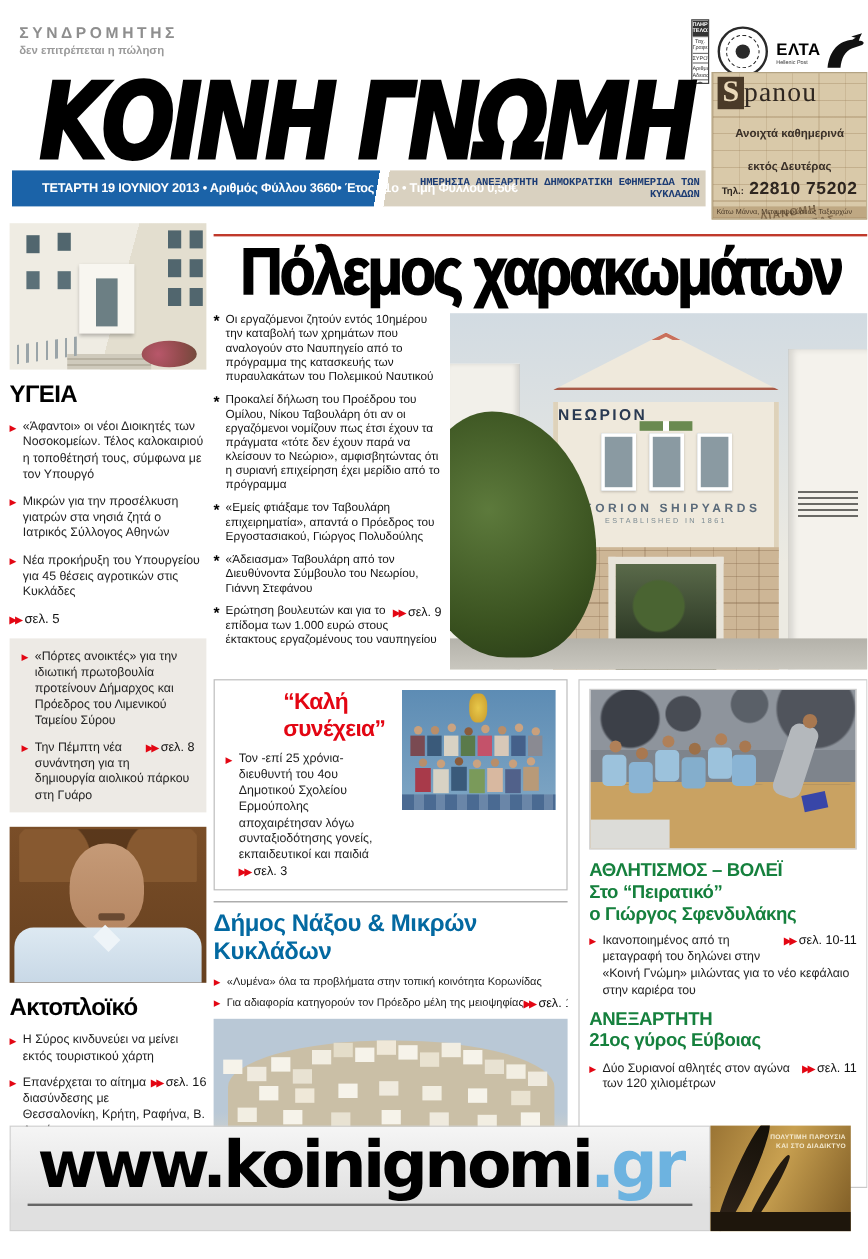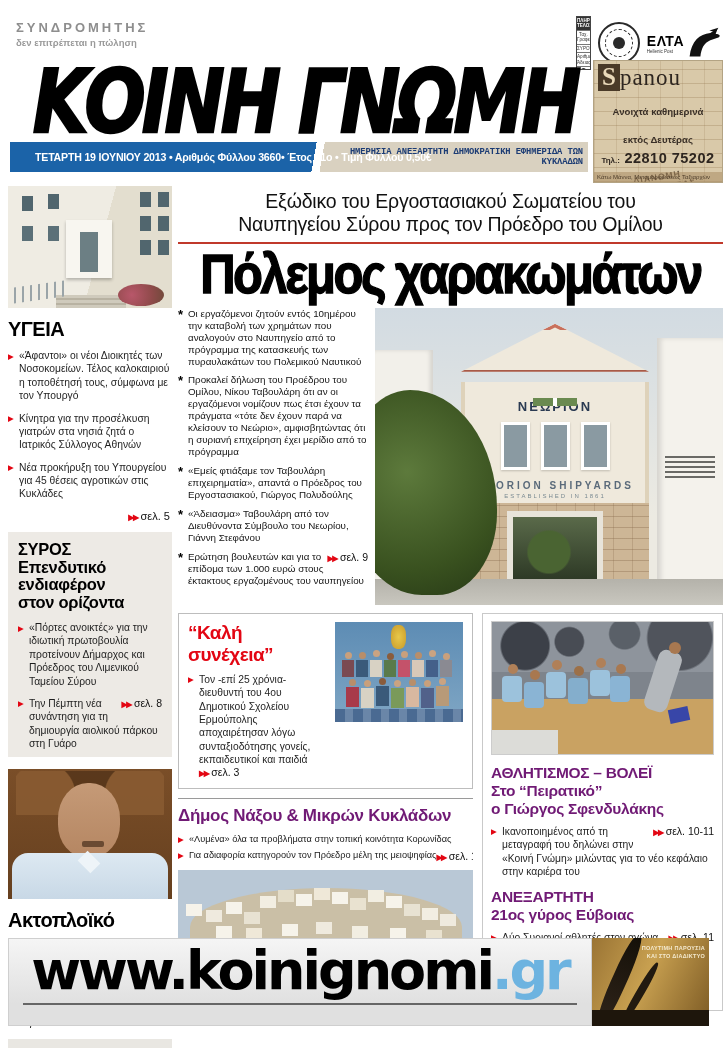--- a/index.html
+++ b/index.html
@@ -54,21 +54,21 @@
 
   
   .sec-title { font-size:20px; font-weight:bold; color:#000; margin:10px 0 8px; letter-spacing:-0.5px; }
   .item { position:relative; padding-left:11px; font-size:10.3px; line-height:1.3; color:#1e1e1e; margin-bottom:9px; }
   .mk { position:absolute; left:0; top:2.5px; color:#e30613; font-size:7.5px; }
   .star-item { position:relative; padding-left:10px; font-size:9.8px; line-height:1.22; margin-bottom:7px; color:#141414; }
   .star { position:absolute; left:0; top:0; font-size:13px; font-weight:bold; color:#000; line-height:1; }
   .iref { float:right; font-size:10.5px; color:#111; white-space:nowrap; }
   .iref-inline { font-size:10.5px; color:#111; white-space:nowrap; }
   .arr { color:#e30613; font-size:8px; letter-spacing:-1.5px; font-weight:bold; margin-right:3px; }
-  .ref-line { text-align:right; font-size:11px; color:#111; margin:1px 2px 10px 0; }
+  .ref-line { font-size:11px; color:#111; margin:1px 2px 10px 0; }
 
   
   .col-left { position:absolute; left:8px; top:186px; width:164px; }
   .photo-hospital { position:relative; width:164px; height:122px; overflow:hidden;
       background:linear-gradient(105deg,#efece3 0 55%,#e3decf 55% 100%); }
   .h-windows { position:absolute; left:14px; top:10px; width:11px; height:15px; background:#51666e;
       box-shadow:26px -2px #51666e,118px -4px #51666e,136px -4px #51666e,118px 20px #51666e,
                  136px 20px #51666e,118px 44px #51666e,136px 44px #51666e,0 30px #5b7078,26px 30px #5b7078; }
   .h-portico { position:absolute; left:58px; top:34px; width:46px; height:58px; background:#f8f6f0;
       box-shadow:0 2px 3px rgba(0,0,0,.25); }
@@ -115,59 +115,59 @@
   .nb-balcony { position:absolute; right:8px; top:118px; width:50px; height:22px;
       background:repeating-linear-gradient(0deg,#6a6a66 0 2px,transparent 2px 5px); }
   .nb-main { position:absolute; left:86px; right:74px; top:16px; bottom:0; }
   .nb-ped { position:relative; height:46px; background:#efe9dc; clip-path:polygon(50% 0,100% 100%,0 100%);
       border-bottom:2px solid #a85a48; }
   .nb-ped::before { content:""; position:absolute; left:0; top:0; right:0; height:100%;
       background:linear-gradient(#c9705c 0 6px,transparent 6px); clip-path:polygon(50% 0,100% 100%,96% 100%,50% 8%,4% 100%,0 100%); }
   .nb-logo { position:absolute; left:50%; top:16px; transform:translateX(-50%); width:44px; height:8px;
       background:linear-gradient(90deg,#6a8a50 0 45%,#fff 45% 55%,#6a8a50 55%); }
   .nb-face { position:relative; background:#efe9dc; height:130px; border-left:4px solid #ded2ba; border-right:4px solid #ded2ba; }
-  .nb-sign-gr { text-align:center; font-size:13px; font-weight:bold; letter-spacing:2px; color:#2a3a52; padding-top:17px; }
+  .nb-sign-gr { font-size:13px; font-weight:bold; letter-spacing:2px; color:#2a3a52; padding-top:3px; }
   .nb-windows { display:flex; justify-content:center; gap:11px; margin-top:8px; }
   .nb-win { width:23px; height:42px; background:#8a9aa2; border:3px solid #fff; box-shadow:0 1px 2px rgba(0,0,0,.2); }
   .nb-sign-en { text-align:center; font-size:10px; font-weight:bold; letter-spacing:3px; color:#5a6a7a; margin-top:10px; }
   .nb-estab { text-align:center; font-size:6px; letter-spacing:2px; color:#7a8a92; margin-top:2px; }
   .nb-stone { position:absolute; left:0; right:0; bottom:0; height:102px; background:#cdb696;
       background-image:repeating-linear-gradient(0deg,rgba(130,100,70,.35) 0 1px,transparent 1px 11px),
                        repeating-linear-gradient(90deg,rgba(130,100,70,.25) 0 1px,transparent 1px 19px); }
   .nb-arch { position:absolute; left:50%; bottom:0; transform:translateX(-50%); width:84px; height:88px;
       background:linear-gradient(#5a6a4a,#2e3a26 70%); border:6px solid #e8e4da; border-bottom:none; }
   .nb-arch::before { content:""; position:absolute; left:8px; top:10px; width:56px; height:50px; border-radius:50%;
       background:radial-gradient(circle,#4a6432 0 55%,transparent 60%); }
   .nb-ground { position:absolute; left:0; right:0; bottom:0; height:26px; background:linear-gradient(#b4b2aa,#c9c7bf); }
   .nb-tree { position:absolute; left:-28px; bottom:10px; width:150px; height:205px; border-radius:42% 58% 40% 50%;
       background:radial-gradient(circle at 40% 40%,#5d7a3c,#39511f 65%,#263816); }
 
   .lower-row { display:flex; gap:9px; margin-top:8px; }
   .mid-left { width:295px; flex:0 0 auto; }
 
   .kali-box { border:1px solid #bdbdbd; padding:8px 9px; display:flex; gap:9px; background:#fff; }
   .kali-left { flex:1; }
-  .kali-title { color:#e30613; font-size:19px; font-weight:bold; margin-bottom:7px; letter-spacing:-0.5px; }
+  .kali-title { color:#e30613; font-size:19px; font-weight:bold; margin-bottom:7px; letter-spacing:-0.5px;margin-left:48px; }
   .photo-class { width:128px; height:100px; flex:0 0 auto; position:relative; overflow:hidden;
       background:linear-gradient(#5d8cb4,#7fa6c4); }
   .c-emblem { position:absolute; left:56px; top:3px; width:15px; height:24px; border-radius:40%;
       background:radial-gradient(#e8c84a,#c89a2a); }
   .c-heads1 { position:absolute; left:10px; top:30px; width:7px; height:7px; border-radius:50%; background:#c9a07c;
       box-shadow:14px 0 #b88e6a,28px -2px #caa381,42px 1px #8a5c3c,56px -1px #c9a07c,70px 0 #b88e6a,84px -2px #caa381,98px 1px #c9a07c; }
   .c-bodies1 { position:absolute; left:7px; top:38px; width:12px; height:17px; background:#7a4a52;
       box-shadow:14px 0 #3a5a7a,28px 0 #d8d2c4,42px 0 #5a7a4a,56px 0 #c4526a,70px 0 #d8c8b8,84px 0 #44608a,98px 0 #8a8a92; }
   .c-heads2 { position:absolute; left:14px; top:57px; width:7px; height:7px; border-radius:50%; background:#b88e6a;
       box-shadow:15px 1px #c9a07c,30px -1px #8a5c3c,45px 1px #caa381,60px 0 #b88e6a,75px 1px #c9a07c,90px -1px #caa381; }
   .c-bodies2 { position:absolute; left:11px; top:65px; width:13px; height:20px; background:#a83a4a;
       box-shadow:15px 1px #d8d2c4,30px -1px #3a5a7a,45px 1px #7a9a5a,60px 0 #d8b8a0,75px 1px #51618a,90px -1px #b89a78; }
   .c-legs { position:absolute; left:0; right:0; bottom:0; height:13px;
       background:repeating-linear-gradient(90deg,#4a6a92 0 10px,#6a86a8 10px 18px); }
 
   .hr-div { border-top:1px solid #9a9a9a; margin:9px 0 7px; }
-  .naxos-title { font-size:17px; font-weight:bold; margin-bottom:7px; letter-spacing:-0.3px; color:#701a75; }
+  .naxos-title { font-size:20px; font-weight:bold; margin-bottom:7px; letter-spacing:-0.3px; color:#0369a1; }
   .naxos-item { position:relative; padding-left:11px; font-size:9.2px; line-height:1.35; margin-bottom:4px;
       display:flex; white-space:nowrap; overflow:hidden; }
   .naxos-item .mk { top:2px; }
   .naxos-item .gap { flex:1; }
 
   .photo-naxos { position:relative; width:295px; height:141px; overflow:hidden; margin-top:6px;
       background:linear-gradient(#b9c8d6 0 55%,#d9d5c6 80%); }
   .n-hill { position:absolute; left:12px; top:18px; width:272px; height:78px; background:#cabfa6; border-radius:50% 50% 0 0; }
   .n-town { position:absolute; left:8px; top:34px; width:16px; height:12px; background:#f6f3ea;
       box-shadow:20px 6px #efeade,40px -2px #f6f3ea,58px 8px #e8e2d2,74px -8px #f2eee2,92px -14px #e4ddc9,
@@ -193,21 +193,21 @@
   .v-heads { position:absolute; left:16px; top:42px; width:10px; height:10px; border-radius:50%; background:#b08058;
       box-shadow:22px 6px #a87850,44px -4px #b08058,66px 2px #9c7048,88px -6px #b08058,108px 0 #a87850; }
   .v-jerseys { position:absolute; left:10px; top:54px; width:20px; height:26px; border-radius:4px; background:#9cc2dc;
       box-shadow:22px 6px #8ab4d4,44px -4px #9cc2dc,66px 2px #84aecc,88px -6px #9cc2dc,108px 0 #8ab4d4; }
   .v-coach { position:absolute; right:38px; top:28px; width:24px; height:62px; background:#b4b8bc;
       transform:rotate(18deg); border-radius:8px; }
   .v-coach-head { position:absolute; right:32px; top:20px; width:12px; height:12px; border-radius:50%; background:#a87850; }
   .v-folder { position:absolute; right:24px; top:86px; width:20px; height:14px; background:#3846a8; transform:rotate(-12deg); }
   .v-bench { position:absolute; left:0; bottom:0; width:66px; height:24px; background:#dcdcd8; }
   .sports-title { font-size:15.5px; font-weight:bold; line-height:1.18; white-space:pre-line;
-      margin:9px 0 6px; letter-spacing:-0.3px; color:#701a75; }
+      margin:9px 0 6px; letter-spacing:-0.3px; color:#15803d; }
   .sports-text { position:relative; padding-left:11px; font-size:10.3px; line-height:1.32; color:#1e1e1e; margin-bottom:8px; }
 
   
   .footer { position:absolute; left:8px; top:938px; width:707px; height:88px; }
   .f-left { position:absolute; left:0; top:0; width:584px; height:88px;
       background:linear-gradient(#f5f5f5,#e0e0e0 75%); border:1px solid #cfcfcf; box-sizing:border-box; }
   .f-url { text-align:center; margin-top:2px; line-height:60px; white-space:nowrap; }
   .f-url-inner { display:inline-block; border-bottom:2px solid #666; padding:0 8px 2px;
       font-size:54px; font-weight:bold; letter-spacing:-3px; color:#000; font-family:"DejaVu Sans",sans-serif; }
   .f-tld { color:#6db3e0; }
@@ -280,50 +280,44 @@
       <div class="h-portico">
           <div class="h-door"></div>
         </div>
       <div class="h-steps"></div>
       <div class="h-rail"></div>
       <div class="h-flowers"></div>
     </div>
 
     <div class="sec-title">ΥΓΕΙΑ</div>
     <div class="item"><span class="mk">▶</span><span>«Άφαντοι» οι νέοι Διοικητές των Νοσοκομείων. Τέλος καλοκαιριού η τοποθέτησή τους, σύμφωνα με τον Υπουργό</span></div>
-    <div class="item"><span class="mk">▶</span><span>Κίνητρα για την προσέλκυση γιατρών στα νησιά ζητά ο Ιατρικός Σύλλογος Αθηνών</span></div>
+    <div class="item"><span class="mk">▶</span><span>Μικρών για την προσέλκυση γιατρών στα νησιά ζητά ο Ιατρικός Σύλλογος Αθηνών</span></div>
     <div class="item"><span class="mk">▶</span><span>Νέα προκήρυξη του Υπουργείου για 45 θέσεις αγροτικών στις Κυκλάδες</span></div>
     <div class="ref-line"><span class="arr">▶▶</span><span>σελ. 5</span></div>
 
     <div class="syros-box">
-      <div class="syros-title">ΣΥΡΟΣ
-Επενδυτικό
-ενδιαφέρον
-στον ορίζοντα</div>
       <div class="item"><span class="mk">▶</span><span>«Πόρτες ανοικτές» για την ιδιωτική πρωτοβουλία προτείνουν Δήμαρχος και Πρόεδρος του Λιμενικού Ταμείου Σύρου</span></div>
       <div class="item" style="margin-bottom:0"><span class="mk">▶</span><span class="iref"><span class="arr">▶▶</span><span>σελ. 8</span></span><span>Την Πέμπτη νέα συνάντηση για τη δημιουργία αιολικού πάρκου στη Γυάρο</span></div>
     </div>
 
     <div class="photo-man">
       <div class="m-carve"></div>
       <div class="m-head"></div>
       <div class="m-stache"></div>
       <div class="m-shirt"></div>
       <div class="m-collar"></div>
     </div>
 
     <div class="sec-title">Ακτοπλοϊκό</div>
     <div class="item"><span class="mk">▶</span><span>Η Σύρος κινδυνεύει να μείνει εκτός τουριστικού χάρτη</span></div>
     <div class="item"><span class="mk">▶</span><span class="iref"><span class="arr">▶▶</span><span>σελ. 16</span></span><span>Επανέρχεται το αίτημα διασύνδεσης με Θεσσαλονίκη, Κρήτη, Ραφήνα, Β. Αιγαίο</span></div>
     <div class="stub"></div>
   </div>
 
   <div class="col-main">
-    <div class="kicker">Εξώδικο του Εργοστασιακού Σωματείου του
-Ναυπηγείου Σύρου προς τον Πρόεδρο του Ομίλου</div>
     <div class="red-rule"></div>
     <div class="headline">Πόλεμος χαρακωμάτων</div>
 
     <div class="story-row">
       <div class="lead-bullets">
         <div class="star-item"><span class="star">*</span><span>Οι εργαζόμενοι ζητούν εντός 10ημέρου την καταβολή των χρημάτων που αναλογούν στο Ναυπηγείο από το πρόγραμμα της κατασκευής των πυραυλακάτων του Πολεμικού Ναυτικού</span></div>
         <div class="star-item"><span class="star">*</span><span>Προκαλεί δήλωση του Προέδρου του Ομίλου, Νίκου Ταβουλάρη ότι αν οι εργαζόμενοι νομίζουν πως έτσι έχουν τα πράγματα «τότε δεν έχουν παρά να κλείσουν το Νεώριο», αμφισβητώντας ότι η συριανή επιχείρηση έχει μερίδιο από το πρόγραμμα</span></div>
         <div class="star-item"><span class="star">*</span><span>«Εμείς φτιάξαμε τον Ταβουλάρη επιχειρηματία», απαντά ο Πρόεδρος του Εργοστασιακού, Γιώργος Πολυδούλης</span></div>
         <div class="star-item"><span class="star">*</span><span>«Άδειασμα» Ταβουλάρη από τον Διευθύνοντα Σύμβουλο του Νεωρίου, Γιάννη Στεφάνου</span></div>
         <div class="star-item"><span class="star">*</span><span class="iref"><span class="arr">▶▶</span><span>σελ. 9</span></span><span>Ερώτηση βουλευτών και για το επίδομα των 1.000 ευρώ στους έκτακτους εργαζομένους του ναυπηγείου</span></div>

